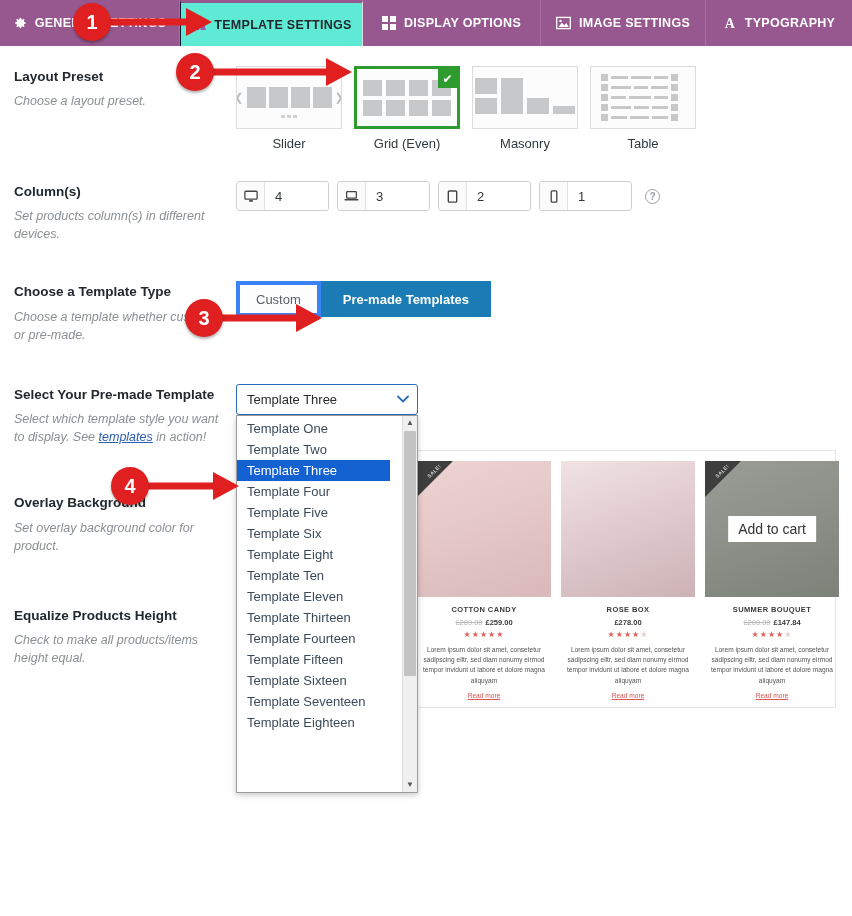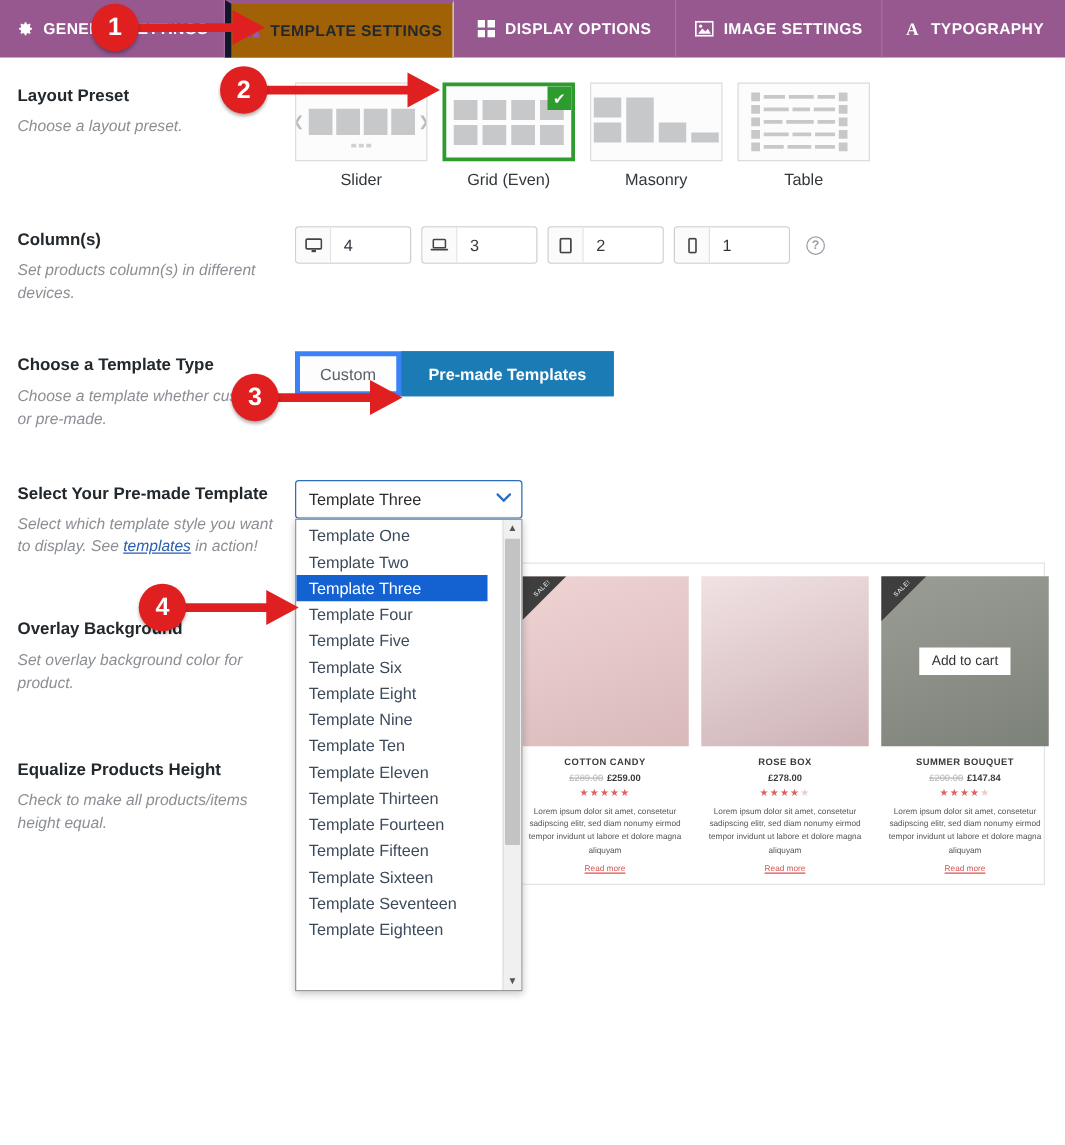--- a/index.html
+++ b/index.html
@@ -30,25 +30,25 @@
     font-size: 12.5px;
     font-weight: bold;
     letter-spacing: .3px;
     white-space: nowrap;
     border-right: 1px solid #a96ea3;
     padding: 0 14px;
     cursor: pointer;
     position: relative;
   }
   .tab.active {
-    background: #a16207;
+    background: #5eead4;
     color: #23282d;
     border-top: 3px solid #96588f;
     border-right: 1px solid #ddd;
-    border-left: 5px solid #0f172a;
+    border-left: 1px solid #0f172a;
   }
   .tab .ticon { display: inline-flex; align-items: center; }
   .tab svg { display: block; }
 
   
   .content { position: relative; padding: 0 0 0 0; }
   .row {
     display: flex;
     align-items: flex-start;
     padding: 0 14px;
@@ -258,21 +258,21 @@
     position: absolute; top: 7px; left: 0px;
     transform: rotate(-45deg);
     color: #fff; font-size: 5px; letter-spacing: .5px;
     width: 34px; text-align: center;
   }
   .addcart {
     position: absolute;
     left: 50%; top: 50%;
     transform: translate(-50%,-50%);
     background: #fff;
-    font-size: 11px;
+    font-size: 14px;
     color: #333;
     padding: 5px 10px;
     white-space: nowrap;
     cursor: pointer;
   }
   .ptitle {
     text-align: center;
     font-size: 7.5px;
     letter-spacing: .4px;
     color: #3a3a3a;
@@ -582,21 +582,20 @@
           </div>
           <div class="dropdown">
             <div class="ddlist" id="ddlist">
                 <div class="ddopt">Template One</div>
                 <div class="ddopt">Template Two</div>
                 <div class="ddopt sel">Template Three</div>
                 <div class="ddopt">Template Four</div>
                 <div class="ddopt">Template Five</div>
                 <div class="ddopt">Template Six</div>
                 <div class="ddopt">Template Eight</div>
-                <div class="ddopt">Template Nine</div>
                 <div class="ddopt">Template Ten</div>
                 <div class="ddopt">Template Eleven</div>
                 <div class="ddopt">Template Thirteen</div>
                 <div class="ddopt">Template Fourteen</div>
                 <div class="ddopt">Template Fifteen</div>
                 <div class="ddopt">Template Sixteen</div>
                 <div class="ddopt">Template Seventeen</div>
                 <div class="ddopt">Template Eighteen</div>
               </div>
             <div class="ddscroll">

